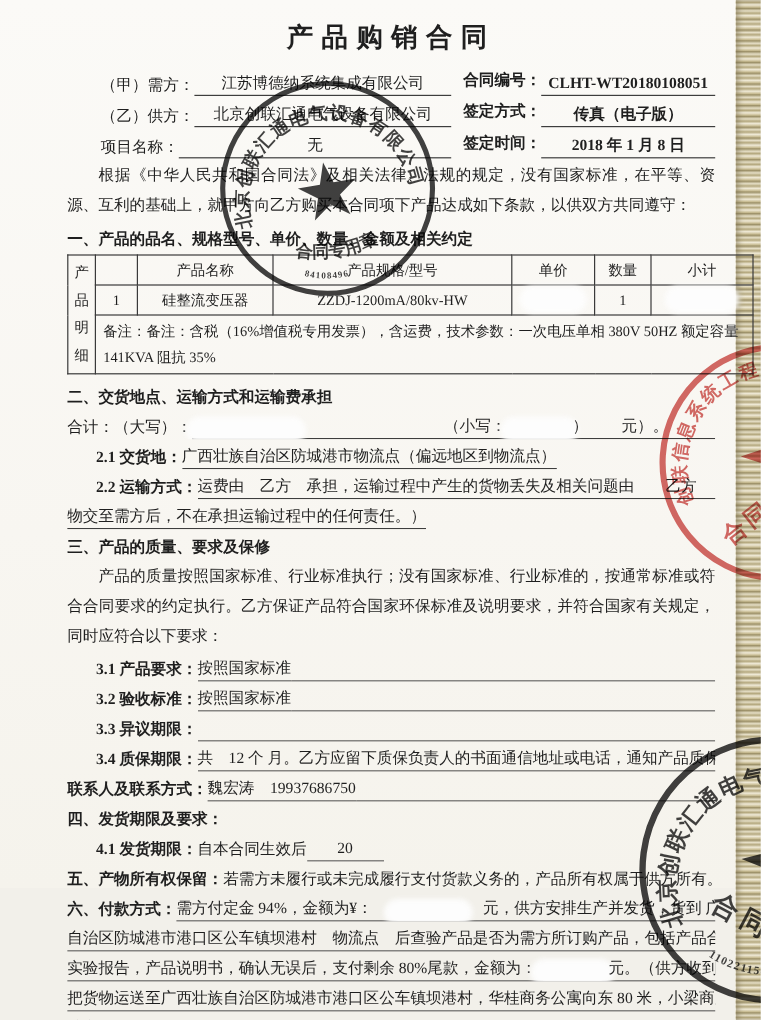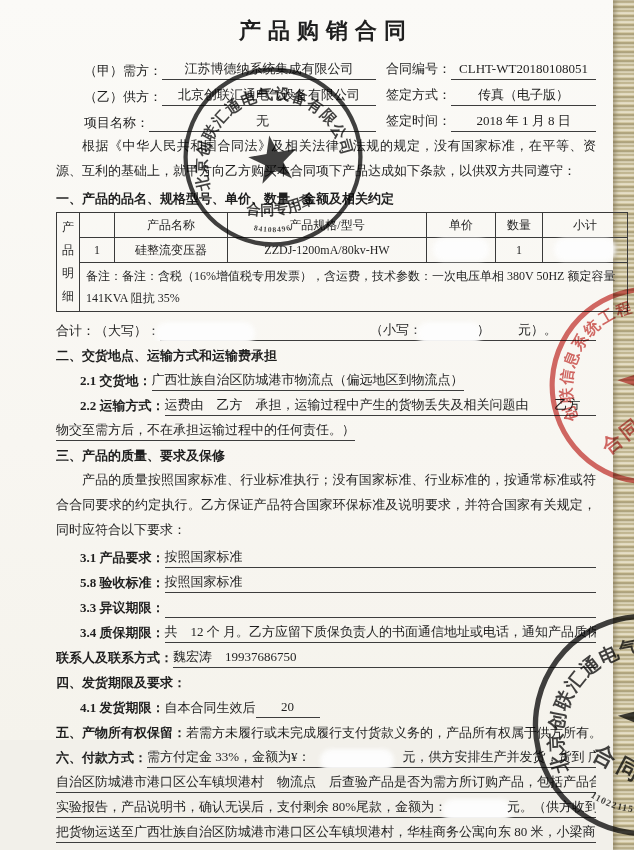--- a/index.html
+++ b/index.html
@@ -14,21 +14,21 @@
   .edge{position:absolute;right:0;top:0;width:21px;height:850px;
     background:repeating-linear-gradient(to bottom,
       #e7e0c9 0px,#b4a87e 2px,#efe9d6 4px,#c9bd94 6px,#9c9068 7px,#e2dbc2 9px);
     box-shadow:inset 3px 0 4px rgba(110,100,70,.45);}
   .content{position:absolute;left:56px;top:12px;width:540px;}
 
   .title{font-size:22px;font-weight:bold;text-align:center;letter-spacing:7px;margin:4px 0 8px;}
 
   .mrow{display:flex;align-items:flex-end;height:26px;font-size:13px;white-space:nowrap;}
   .mrow .lcol{width:302px;display:flex;align-items:flex-end;margin-left:28px;}
-  .mrow .rcol{flex:1;display:flex;align-items:center;}
+  .mrow .rcol{flex:1;display:flex;align-items:flex-start;font-weight:bold;}
   .mrow .val{border-bottom:1.2px solid #3d3d3d;text-align:center;flex:1;margin-right:10px;line-height:21px;}
   .mrow .rcol .val{margin-right:0;}
 
   p.flow{font-size:13px;line-height:25px;margin:1px 0;text-indent:2em;text-align:justify;}
 
   .row{display:flex;align-items:flex-end;height:25px;font-size:13px;white-space:nowrap;overflow:hidden;}
   .row span{line-height:21px;}
   .b{font-weight:bold;}
   .u{border-bottom:1.2px solid #3d3d3d;}
   .fill{flex:1;border-bottom:1.2px solid #3d3d3d;height:21px;}
@@ -127,36 +127,36 @@
         <td><span class="redact w46"></span></td>
         <td>1</td>
         <td><span class="redact w52"></span></td>
       </tr>
       <tr>
         <td class="notes" colspan="6">备注：备注：含税（16%增值税专用发票），含运费，技术参数：一次电压单相 380V 50HZ 额定容量 141KVA 阻抗 35%</td>
       </tr>
     </tbody>
       </table>
 
+    <div class="row b">
+      <span>二、交货地点、运输方式和运输费承担</span>
+    </div>
+
     <div class="row">
       <span>合计：（大写）：</span>
       <span class="grow">
         <span class="redact w90"></span>
         <span class="sp" style="width:120px;"></span>
         <span>（小写：</span>
         <span class="redact w55"></span>
         <span>）</span>
         <span class="sp" style="width:28px;"></span>
         <span>元）。</span>
       </span>
     </div>
-
-    <div class="row b">
-      <span>二、交货地点、运输方式和运输费承担</span>
-    </div>
     <div class="row ind">
       <span class="b">2.1 交货地：</span>
       <span class="u">广西壮族自治区防城港市物流点（偏远地区到物流点）</span>
     </div>
     <div class="row ind">
       <span class="b">2.2 运输方式：</span>
       <span class="grow">
           <span>运费由　乙方　承担，运输过程中产生的货物丢失及相关问题由　　乙方　　承担（供方将货</span>
         </span>
     </div>
@@ -167,21 +167,21 @@
     <div class="row b">
       <span>三、产品的质量、要求及保修</span>
     </div>
     <p class="flow">产品的质量按照国家标准、行业标准执行；没有国家标准、行业标准的，按通常标准或符合合同要求的约定执行。乙方保证产品符合国家环保标准及说明要求，并符合国家有关规定，同时应符合以下要求：</p>
     <div class="row ind">
       <span class="b">3.1 产品要求：</span>
       <span class="u">按照国家标准</span>
       <span class="fill"></span>
     </div>
     <div class="row ind">
-      <span class="b">5.8 验收标准：</span>
+      <span class="b">3.2 验收标准：</span>
       <span class="u">按照国家标准</span>
       <span class="fill"></span>
     </div>
     <div class="row ind">
       <span class="b">3.3 异议期限：</span>
       <span class="fill"></span>
     </div>
     <div class="row ind">
       <span class="b">3.4 质保期限：</span>
       <span class="grow">
@@ -204,21 +204,21 @@
     </div>
 
     <div class="row">
       <span class="b">五、产物所有权保留：</span>
       <span>若需方未履行或未完成履行支付货款义务的，产品所有权属于供方所有。</span>
     </div>
 
     <div class="row">
       <span class="b">六、付款方式：</span>
       <span class="grow">
-        <span>需方付定金 33%，金额为¥：</span>
+        <span>需方付定金 94%，金额为¥：</span>
         <span class="sp" style="width:14px;"></span>
         <span class="redact w64"></span>
         <span class="sp" style="width:14px;"></span>
         <span>元，供方安排生产并发货，货到 广西壮</span>
       </span>
     </div>
     <div class="row">
       <span class="grow">
           <span>自治区防城港市港口区公车镇坝港村　物流点　后查验产品是否为需方所订购产品，包括产品合格证、</span>
         </span>

